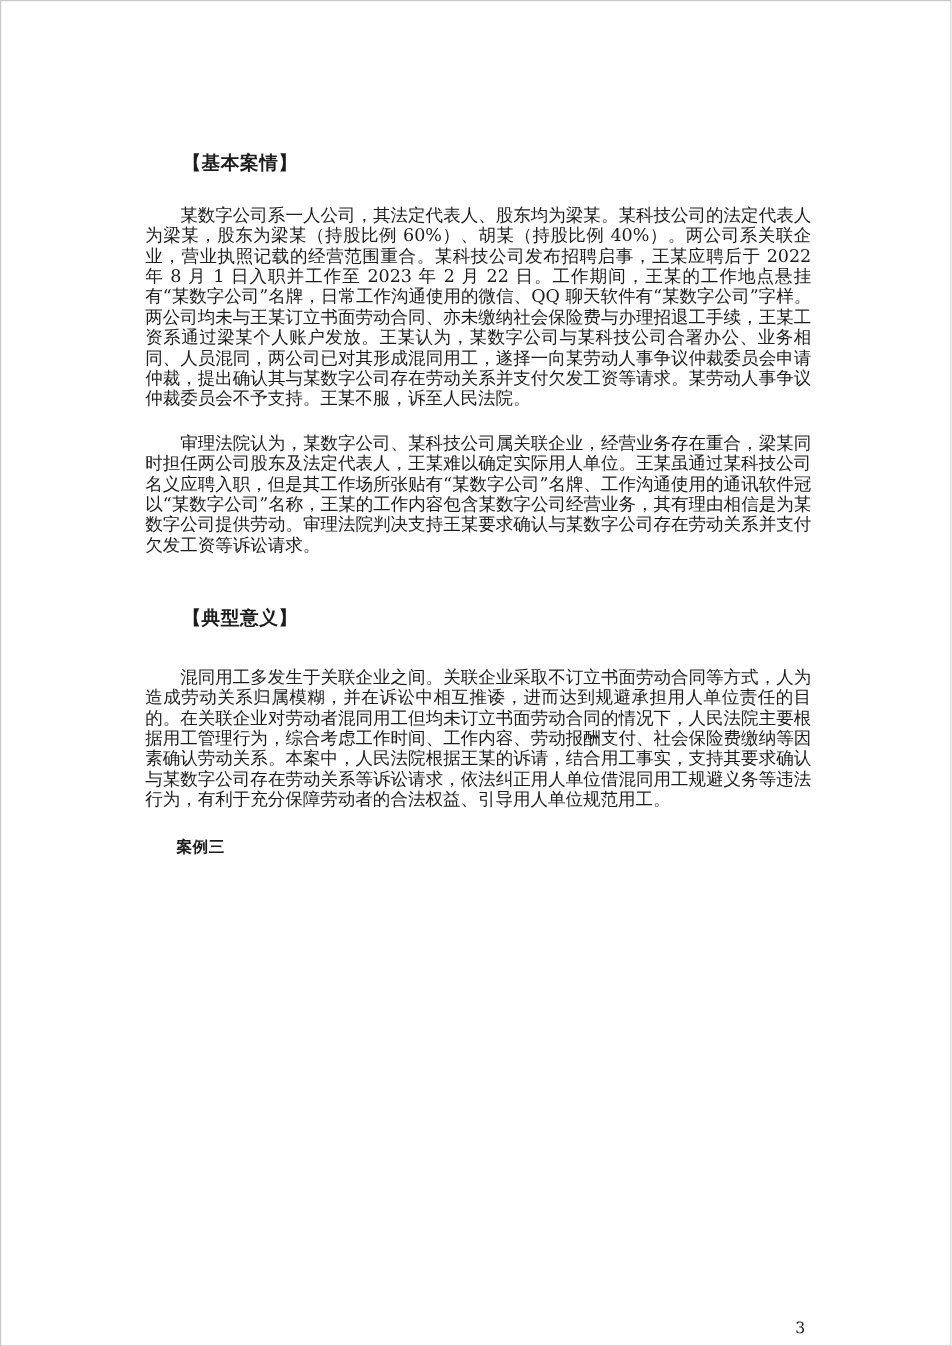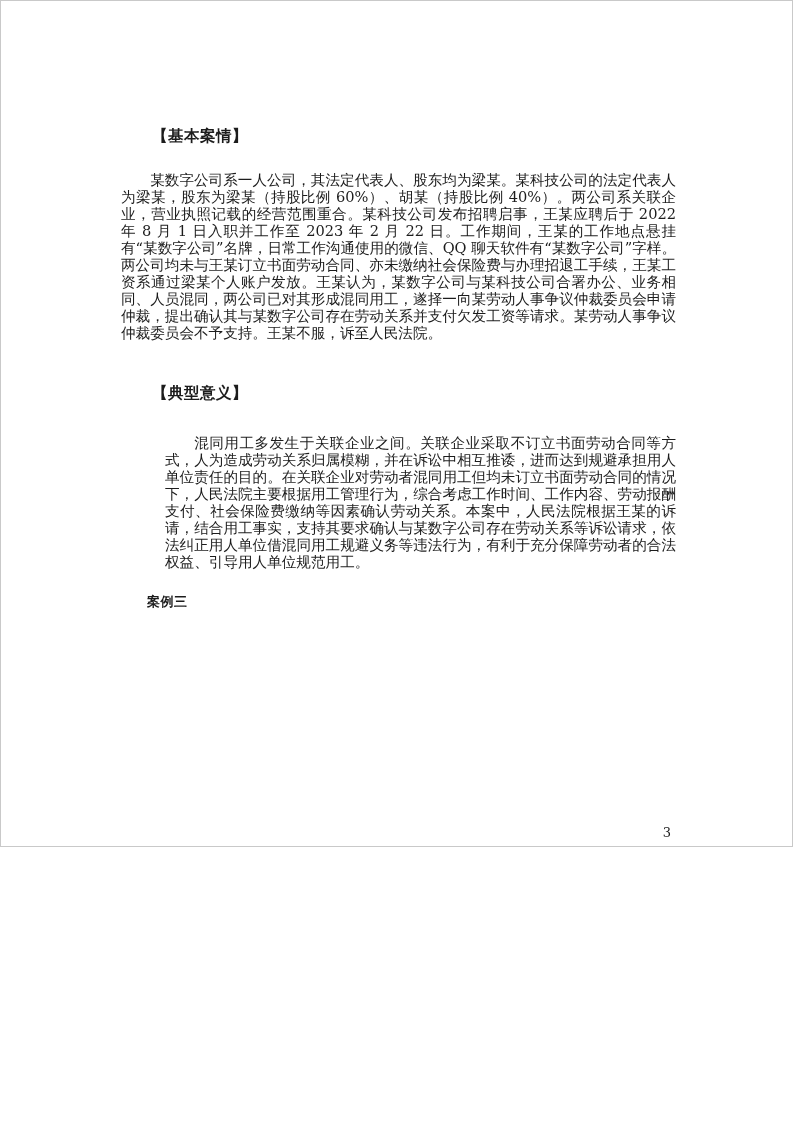--- a/index.html
+++ b/index.html
@@ -3,21 +3,21 @@
 <meta charset="utf-8">
 <style>
   html, body {
     margin: 0;
     padding: 0;
     background: #ffffff;
   }
   .page {
     position: relative;
     width: 793px;
-    height: 847px;
+    height: 1122px;
     box-sizing: border-box;
     background: #ffffff;
     border: 1px solid #c9c9c9;
     padding: 121px 116px 0 120px;
     font-family: "DejaVu Serif", "Liberation Serif", serif;
     color: #1c1c1c;
     overflow: hidden;
   }
   .sec-heading {
     margin: 0;
@@ -29,21 +29,21 @@
   }
   .body-para {
     margin: 20px 0 0 0;
     font-size: 14.6px;
     line-height: 17px;
     text-align: justify;
     text-indent: 2em;
   }
   .sec-2 .sec-heading { margin-top: 17px; }
   .sec-3 .sec-heading { margin-top: 38px; }
-  .sec-3 .body-para   { margin-top: 27px; margin-left: 44px; }
+  .sec-3 .body-para   { margin-top: 27px; }
   .case-heading {
     margin: 18px 0 0 0;
     font-size: 13px;
     font-weight: bold;
     line-height: 28.7px;
     text-indent: 2em;
     letter-spacing: 0.5px;
   }
   .page-number {
     position: absolute;
@@ -57,20 +57,21 @@
 <body>
 
 <div class="page">
 
   <section class="sec-1">
     <h2 class="sec-heading">【基本案情】</h2>
     <p class="body-para">某数字公司系一人公司，其法定代表人、股东均为梁某。某科技公司的法定代表人为梁某，股东为梁某（持股比例 60%）、胡某（持股比例 40%）。两公司系关联企业，营业执照记载的经营范围重合。某科技公司发布招聘启事，王某应聘后于 2022 年 8 月 1 日入职并工作至 2023 年 2 月 22 日。工作期间，王某的工作地点悬挂有“某数字公司”名牌，日常工作沟通使用的微信、QQ 聊天软件有“某数字公司”字样。两公司均未与王某订立书面劳动合同、亦未缴纳社会保险费与办理招退工手续，王某工资系通过梁某个人账户发放。王某认为，某数字公司与某科技公司合署办公、业务相同、人员混同，两公司已对其形成混同用工，遂择一向某劳动人事争议仲裁委员会申请仲裁，提出确认其与某数字公司存在劳动关系并支付欠发工资等请求。某劳动人事争议仲裁委员会不予支持。王某不服，诉至人民法院。</p>
   </section>
 
   <section class="sec-2">
+    <p class="body-para">审理法院认为，某数字公司、某科技公司属关联企业，经营业务存在重合，梁某同时担任两公司股东及法定代表人，王某难以确定实际用人单位。王某虽通过某科技公司名义应聘入职，但是其工作场所张贴有“某数字公司”名牌、工作沟通使用的通讯软件冠以“某数字公司”名称，王某的工作内容包含某数字公司经营业务，其有理由相信是为某数字公司提供劳动。审理法院判决支持王某要求确认与某数字公司存在劳动关系并支付欠发工资等诉讼请求。</p>
   </section>
 
   <section class="sec-3">
     <h2 class="sec-heading">【典型意义】</h2>
     <p class="body-para">混同用工多发生于关联企业之间。关联企业采取不订立书面劳动合同等方式，人为造成劳动关系归属模糊，并在诉讼中相互推诿，进而达到规避承担用人单位责任的目的。在关联企业对劳动者混同用工但均未订立书面劳动合同的情况下，人民法院主要根据用工管理行为，综合考虑工作时间、工作内容、劳动报酬支付、社会保险费缴纳等因素确认劳动关系。本案中，人民法院根据王某的诉请，结合用工事实，支持其要求确认与某数字公司存在劳动关系等诉讼请求，依法纠正用人单位借混同用工规避义务等违法行为，有利于充分保障劳动者的合法权益、引导用人单位规范用工。</p>
   </section>
 
   <h2 class="case-heading">案例三</h2>
 
   <div class="page-number">3</div>

